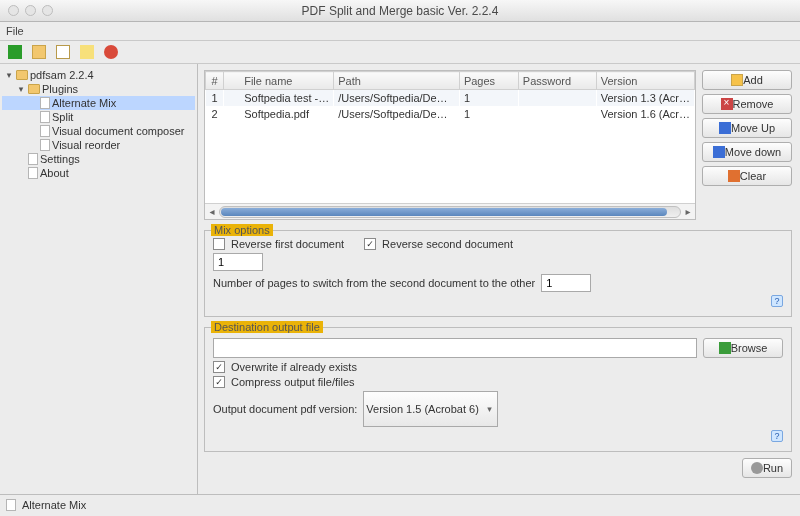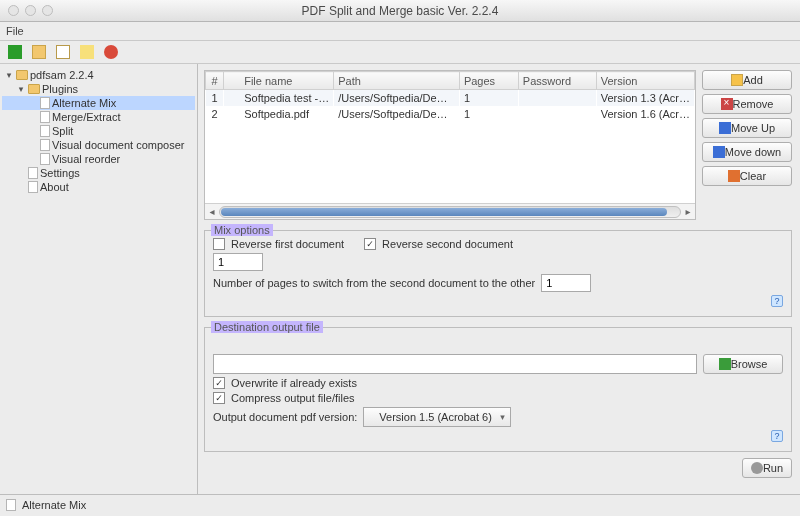--- a/index.html
+++ b/index.html
@@ -38,27 +38,27 @@
 .btn { height: 20px; background: linear-gradient(#fdfdfd,#e6e6e6); border: 1px solid #aeaeae; border-radius: 3px; font-size: 11px; display: flex; align-items: center; justify-content: center; cursor: default; }
 .btn .ico { width: 12px; height: 12px; display:inline-block; }
 .ico-add{background:#f6c24a;border:1px solid #caa44a;}
 .ico-remove{background:#c44;color:#fff;font-size:10px;line-height:10px;text-align:center;}
 .ico-up{background:#3b6ed6;}
 .ico-down{background:#3b6ed6;}
 .ico-clear{background:#e07030;}
 .ico-browse{background:#3a9c3a;}
 .ico-run{background:#999;border-radius:50%;}
 .section { border: 1px solid #bdbdbd; background: #ececec; padding: 4px 8px 6px 8px; position: relative; }
-.section .legend { position: absolute; top: -7px; left: 6px; background: #c4b5fd; padding: 0 3px; color: #555; font-size: 11px; }
+.section .legend { position: absolute; top: -7px; left: 6px; background: #eab308; padding: 0 3px; color: #555; font-size: 11px; }
 .row { display: flex; align-items: center; gap: 6px; margin: 3px 0; }
 .chk { width: 12px; height: 12px; border: 1px solid #8a8a8a; background: #fff; display: inline-flex; align-items: center; justify-content: center; font-size: 9px; color: #333; }
 .numin { width: 50px; height: 18px; border: 1px solid #a9a9a9; background: #fff; padding: 0 4px; font-size: 11px; }
 .help { width: 12px; height: 12px; background: #cfe6ff; color: #2a5fb0; border: 1px solid #7aa7e0; border-radius: 2px; font-size: 9px; text-align: center; line-height: 10px; margin-left: auto; align-self: flex-end; }
 .destinput { flex: 1; height: 20px; border: 1px solid #a9a9a9; background: #fff; }
-.select { height: 20px; border: 1px solid #a9a9a9; background: linear-gradient(#fdfdfd,#e8e8e8); padding: 0 18px 0 15px; font-size: 11px; position: relative; display: inline-flex; align-items: center; }
+.select { height: 36px; border: 1px solid #a9a9a9; background: linear-gradient(#fdfdfd,#e8e8e8); padding: 0 18px 0 2px; font-size: 11px; position: relative; display: inline-flex; align-items: center; }
 .select::after { content: "▾"; position: absolute; right: 5px; color: #666; font-size: 9px; }
 .runrow { display: flex; justify-content: flex-end; }
 .status { height: 20px; border-top: 1px solid #bdbdbd; background: #ececec; display: flex; align-items: center; gap: 6px; padding: 0 6px; }
 .tablefill { flex: 1; }
 </style>
 </head>
 <body>
 
 <div class="titlebar">
   <div class="traffic">
@@ -89,24 +89,20 @@
       <span>pdfsam 2.2.4</span>
     </div>
     <div class="tree-row" style="padding-left:14px">
       <span class="expander">▾</span>
       <span class="foldericon"></span>
       <span>Plugins</span>
     </div>
     <div class="tree-row selected" style="padding-left:38px">
       <span class="fileicon"></span>
       <span>Alternate Mix</span>
-    </div>
-    <div class="tree-row" style="padding-left:38px">
-      <span class="fileicon"></span>
-      <span>Merge/Extract</span>
     </div>
     <div class="tree-row" style="padding-left:38px">
       <span class="fileicon"></span>
       <span>Split</span>
     </div>
     <div class="tree-row" style="padding-left:38px">
       <span class="fileicon"></span>
       <span>Visual document composer</span>
     </div>
     <div class="tree-row" style="padding-left:38px">
@@ -205,21 +201,21 @@
         <span>Number of pages to switch from the second document to the other</span>
         <input class="numin" value="1" style="">
       </div>
       <div class="row">
           <span class="help">?</span>
         </div>
     </div>
 
     <div class="section" style="margin-top:4px;">
       <span class="legend">Destination output file</span>
-      <div class="row" style="margin-top:22px;border-radius:9px;">
+      <div class="row" style="margin-top:6px;border-radius:9px;">
         <input class="destinput" value="" style="">
         <div class="btn" style="width:80px">
             <span class="ico ico-browse"></span>
             <span>Browse</span>
           </div>
       </div>
       <div class="row">
         <span class="chk">✓</span>
         <span>Overwrite if already exists</span>
       </div>

